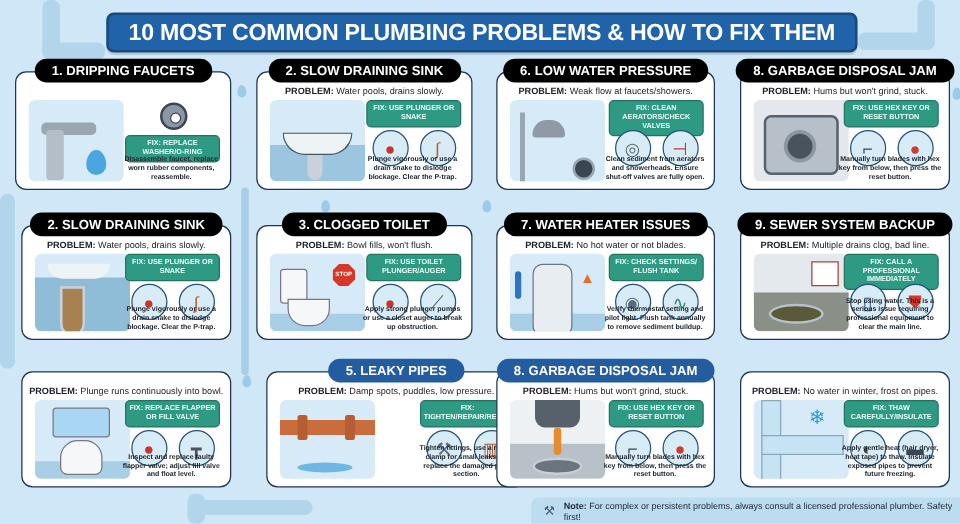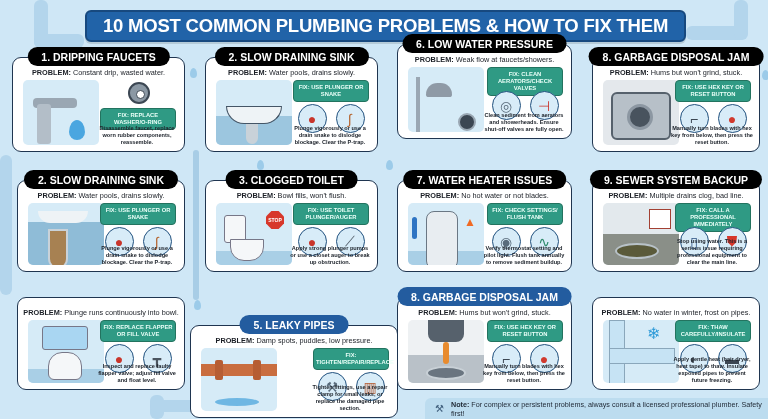--- a/index.html
+++ b/index.html
@@ -82,21 +82,20 @@
 <div class="drop" style="left:190px;top:68px;"></div>
 <div class="drop" style="left:257px;top:160px;"></div>
 <div class="drop" style="left:386px;top:160px;"></div>
 <div class="drop" style="left:762px;top:70px;"></div>
 <div class="drop" style="left:194px;top:300px;"></div>
 
 <div class="title-bar">10 MOST COMMON PLUMBING PROBLEMS &amp; HOW TO FIX THEM</div>
 
 <div class="card" style="left:12px;top:57px;width:173px;height:95px;">
   <div class="card-head head-red">1. DRIPPING FAUCETS</div>
-  <div class="problem"><b>PROBLEM:</b> <span>Constant drip, wasted water.</span></div>
   <div class="illus">
     <div class="glyph" style="left:10px;top:18px;width:44px;height:10px;background:#9aa7b3;border-radius:4px;"></div>
     <div class="glyph" style="left:14px;top:24px;width:14px;height:40px;background:#b3bec8;border-radius:3px;"></div>
     <div class="glyph" style="left:46px;top:40px;width:16px;height:20px;background:#4aa6e0;border-radius:50% 50% 50% 50%/60% 60% 40% 40%;"></div>
   </div>
   <div class="icon-washer"></div>
   <div class="fix" style="top:50px;">FIX: REPLACE WASHER/O-RING</div>
   <div class="fix-text">Disassemble faucet, replace worn rubber components, reassemble.</div>
 </div>
 
@@ -109,21 +108,21 @@
     <div class="glyph" style="left:30px;top:44px;width:12px;height:20px;background:#c9d2d9;border-radius:0 0 6px 6px;"></div>
   </div>
   <div class="fix">FIX: USE PLUNGER OR SNAKE</div>
   <div class="circles">
     <div class="circ" style="color:#c9352b;">●</div>
     <div class="circ" style="color:#b5642f;">∫</div>
   </div>
   <div class="fix-text">Plunge vigorously or use a drain snake to dislodge blockage. Clear the P-trap.</div>
 </div>
 
-<div class="card" style="left:397px;top:44px;width:175px;height:95px;">
+<div class="card" style="left:397px;top:57px;width:175px;height:95px;">
   <div class="card-head head-red">6. LOW WATER PRESSURE</div>
   <div class="problem"><b>PROBLEM:</b> <span>Weak flow at faucets/showers.</span></div>
   <div class="illus">
     <div class="glyph" style="left:8px;top:10px;width:4px;height:60px;background:#9aa7b3;"></div>
     <div class="glyph" style="left:18px;top:16px;width:26px;height:14px;background:#8f9aa6;border-radius:13px 13px 3px 3px;"></div>
     <div class="glyph" style="left:50px;top:46px;width:18px;height:18px;background:#3b4652;border-radius:50%;border:2px solid #9aa7b3;"></div>
   </div>
   <div class="fix">FIX: CLEAN AERATORS/CHECK VALVES</div>
   <div class="circles">
     <div class="circ" style="color:#5a6c7c;">◎</div>
@@ -221,21 +220,21 @@
     <div class="glyph" style="left:20px;top:32px;width:34px;height:28px;background:#f5f7f9;border:1px solid #778;border-radius:14px 14px 6px 6px;"></div>
   </div>
   <div class="fix">FIX: REPLACE FLAPPER OR FILL VALVE</div>
   <div class="circles">
     <div class="circ" style="color:#c9352b;">●</div>
     <div class="circ" style="color:#4b5560;">┳</div>
   </div>
   <div class="fix-text">Inspect and replace faulty flapper valve; adjust fill valve and float level.</div>
 </div>
 
-<div class="card" style="left:190px;top:297px;width:208px;height:93px;margin-top:28px;">
+<div class="card" style="left:213px;top:297px;width:208px;height:93px;">
   <div class="card-head head-blue">5. LEAKY PIPES</div>
   <div class="problem"><b>PROBLEM:</b> <span>Damp spots, puddles, low pressure.</span></div>
   <div class="illus">
     <div class="glyph" style="left:0;top:16px;width:76px;height:12px;background:#c96d3f;"></div>
     <div class="glyph" style="left:14px;top:12px;width:8px;height:20px;background:#b65d33;border-radius:2px;"></div>
     <div class="glyph" style="left:52px;top:12px;width:8px;height:20px;background:#b65d33;border-radius:2px;"></div>
     <div class="glyph" style="left:14px;top:50px;width:44px;height:8px;background:#6fb7e3;border-radius:50%;"></div>
   </div>
   <div class="fix">FIX: TIGHTEN/REPAIR/REPLACE</div>
   <div class="circles">

